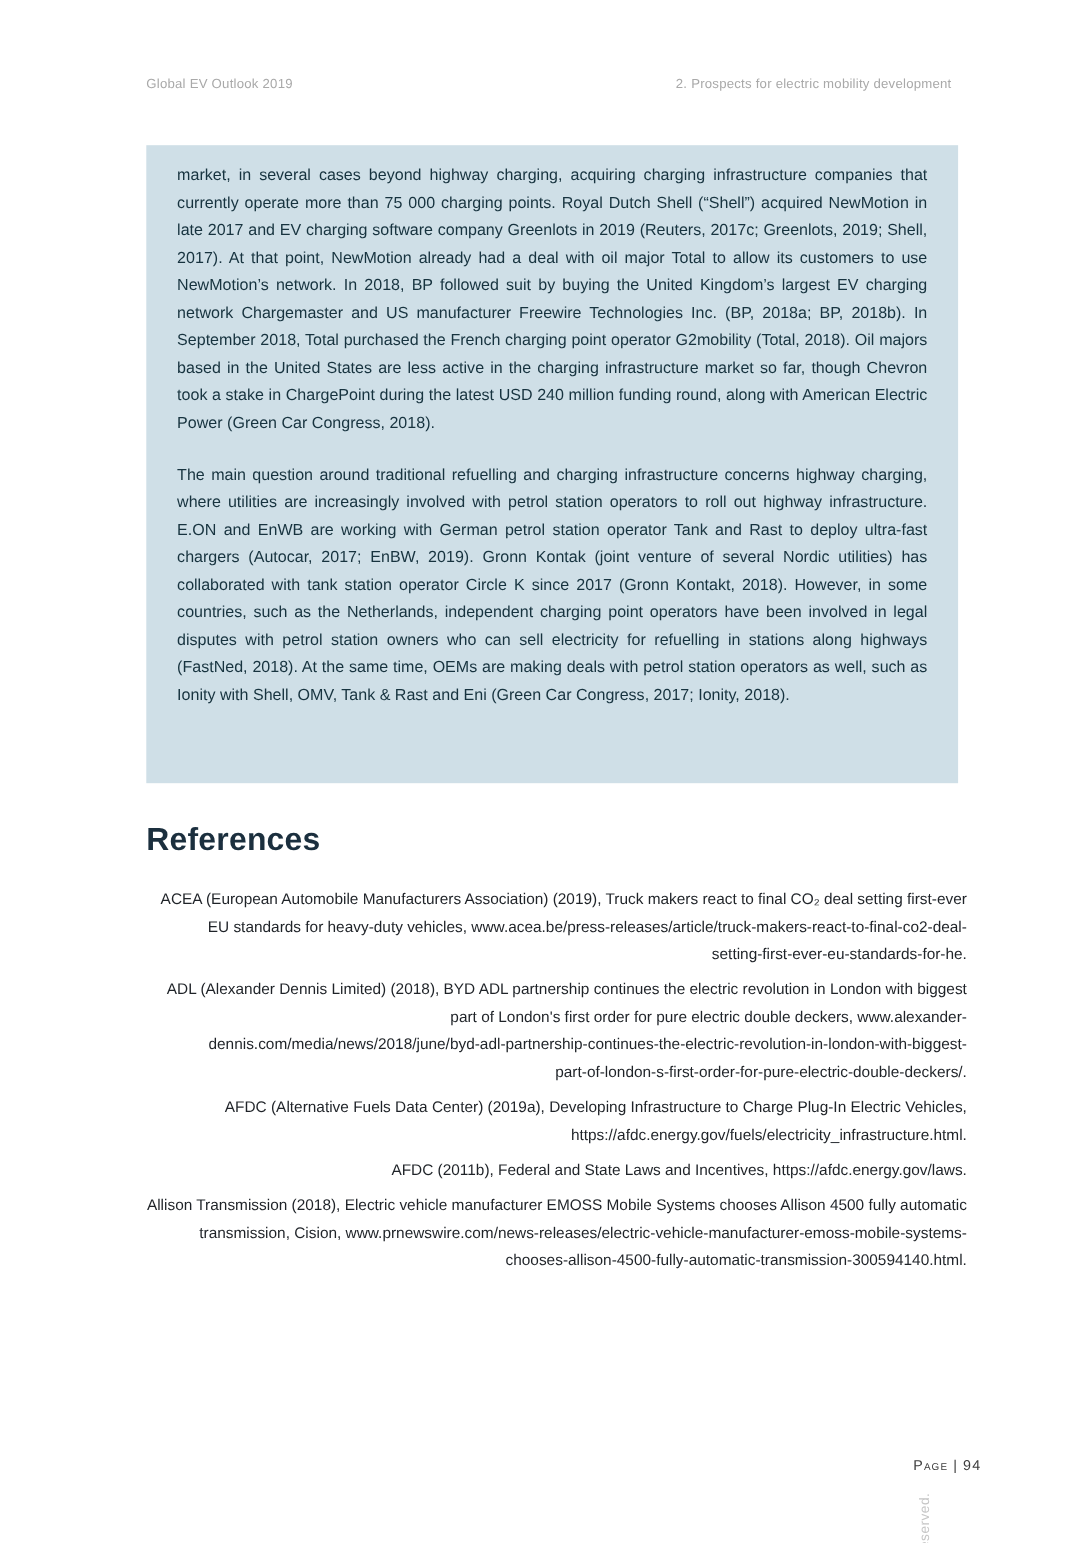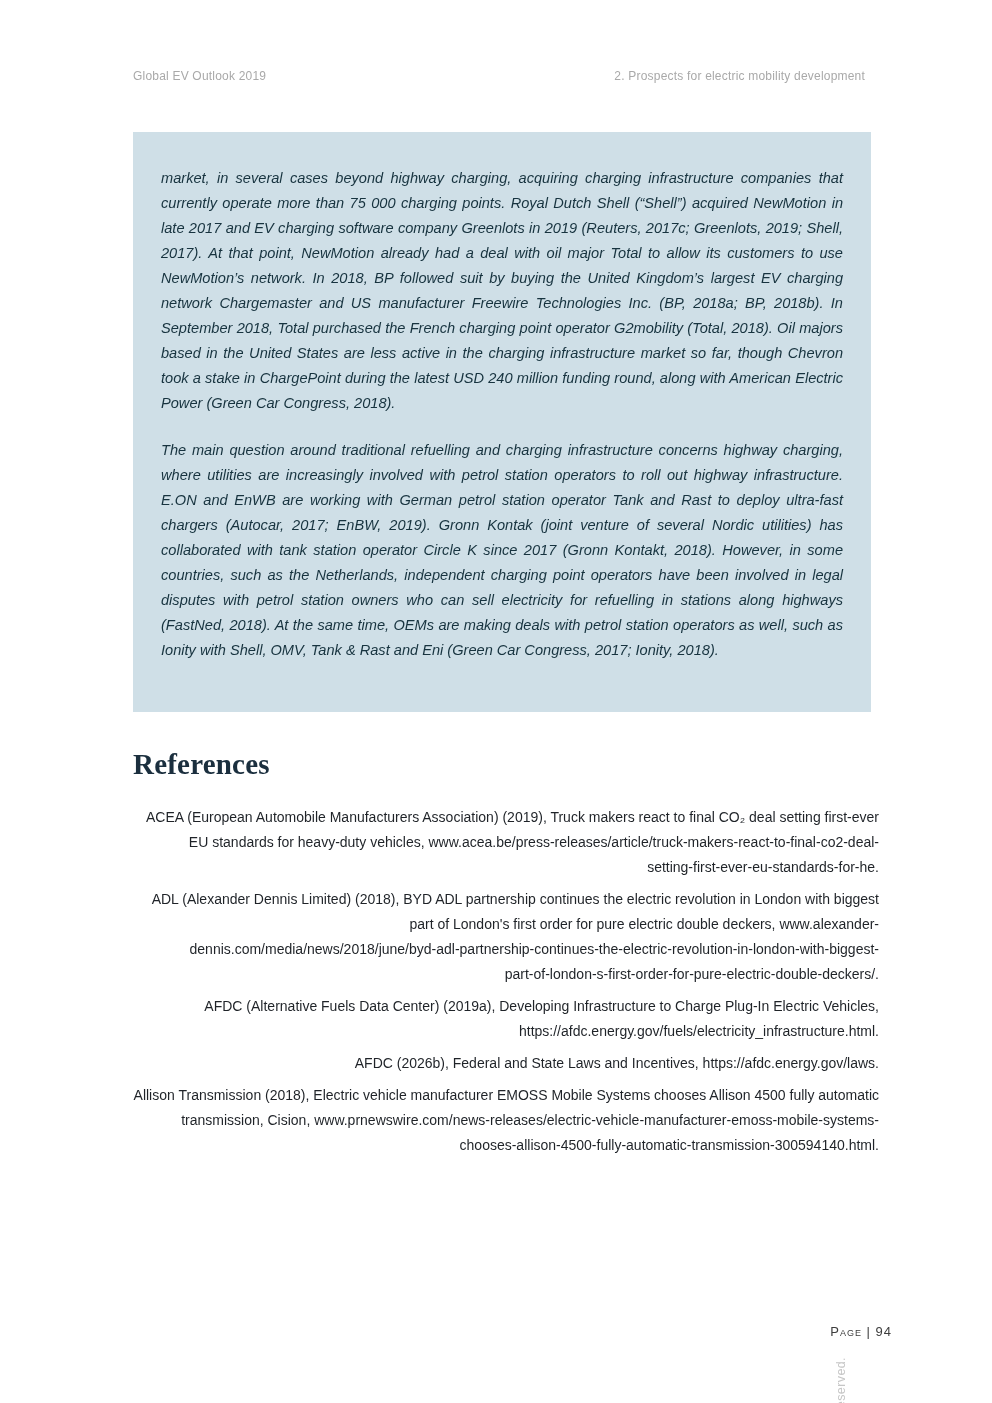--- a/index.html
+++ b/index.html
@@ -15,35 +15,34 @@
   .runhead{
     position:absolute;left:133px;top:69px;width:732px;
     display:flex;justify-content:space-between;
     font-size:12px;color:#a9a9a9;letter-spacing:.2px;
   }
   
   .callout{
     position:absolute;left:133px;top:132px;width:738px;min-height:580px;
     background:#cfdfe7;
     box-sizing:border-box;
-    padding:34px 28px 24px 28px;
-    font-style:italic;
+    padding:16px 28px 24px 28px;
   }
   .callout p{
     margin:0 0 14px 0;
     font-size:14.6px;line-height:25px;
     text-align:justify;
     color:#17333f;
   }
   .callout p:last-child{margin-bottom:0;margin-top:22px;}
   
   .refs-title{
     position:absolute;left:133px;top:748px;
     margin:0;
-    font-size:29px;font-weight:700;color:#1b2f3e;letter-spacing:.2px;font-family:Liberation Serif, serif;
+    font-size:29px;font-weight:700;color:#1b2f3e;letter-spacing:.2px;
   }
   .refs{
     position:absolute;left:133px;top:805px;width:746px;
   }
   .refs p{
     margin:0 0 7px 0;
     font-size:14px;line-height:25px;
     color:#1f2328;
     padding-left:47px;text-indent:-47px; 
     text-align:right;
@@ -78,21 +77,21 @@
       <p>market, in several cases beyond highway charging, acquiring charging infrastructure companies that currently operate more than 75 000 charging points. Royal Dutch Shell (“Shell”) acquired NewMotion in late 2017 and EV charging software company Greenlots in 2019 (Reuters, 2017c; Greenlots, 2019; Shell, 2017). At that point, NewMotion already had a deal with oil major Total to allow its customers to use NewMotion’s network. In 2018, BP followed suit by buying the United Kingdom’s largest EV charging network Chargemaster and US manufacturer Freewire Technologies Inc. (BP, 2018a; BP, 2018b). In September 2018, Total purchased the French charging point operator G2mobility (Total, 2018). Oil majors based in the United States are less active in the charging infrastructure market so far, though Chevron took a stake in ChargePoint during the latest USD 240 million funding round, along with American Electric Power (Green Car Congress, 2018).</p>
       <p>The main question around traditional refuelling and charging infrastructure concerns highway charging, where utilities are increasingly involved with petrol station operators to roll out highway infrastructure. E.ON and EnWB are working with German petrol station operator Tank and Rast to deploy ultra-fast chargers (Autocar, 2017; EnBW, 2019). Gronn Kontak (joint venture of several Nordic utilities) has collaborated with tank station operator Circle K since 2017 (Gronn Kontakt, 2018). However, in some countries, such as the Netherlands, independent charging point operators have been involved in legal disputes with petrol station owners who can sell electricity for refuelling in stations along highways (FastNed, 2018). At the same time, OEMs are making deals with petrol station operators as well, such as Ionity with Shell, OMV, Tank &amp; Rast and Eni (Green Car Congress, 2017; Ionity, 2018).</p>
     </div>
 
   <h1 class="refs-title">References</h1>
 
   <div class="refs" id="references-list">
       <p>ACEA (European Automobile Manufacturers Association) (2019), Truck makers react to final CO₂ deal setting first-ever EU standards for heavy-duty vehicles, www.acea.be/press-releases/article/truck-makers-react-to-final-co2-deal-setting-first-ever-eu-standards-for-he.</p>
       <p>ADL (Alexander Dennis Limited) (2018), BYD ADL partnership continues the electric revolution in London with biggest part of London's first order for pure electric double deckers, www.alexander-dennis.com/media/news/2018/june/byd-adl-partnership-continues-the-electric-revolution-in-london-with-biggest-part-of-london-s-first-order-for-pure-electric-double-deckers/.</p>
       <p>AFDC (Alternative Fuels Data Center) (2019a), Developing Infrastructure to Charge Plug-In Electric Vehicles, https://afdc.energy.gov/fuels/electricity_infrastructure.html.</p>
-      <p>AFDC (2026b), Federal and State Laws and Incentives, https://afdc.energy.gov/laws.</p>
+      <p>AFDC (2011b), Federal and State Laws and Incentives, https://afdc.energy.gov/laws.</p>
       <p>Allison Transmission (2018), Electric vehicle manufacturer EMOSS Mobile Systems chooses Allison 4500 fully automatic transmission, Cision, www.prnewswire.com/news-releases/electric-vehicle-manufacturer-emoss-mobile-systems-chooses-allison-4500-fully-automatic-transmission-300594140.html.</p>
     </div>
 
   <div class="footer">
     <span>Page | 94</span>
   </div>
 
   <div class="vnote">IEA. All rights reserved.</div>
 
 </div>

